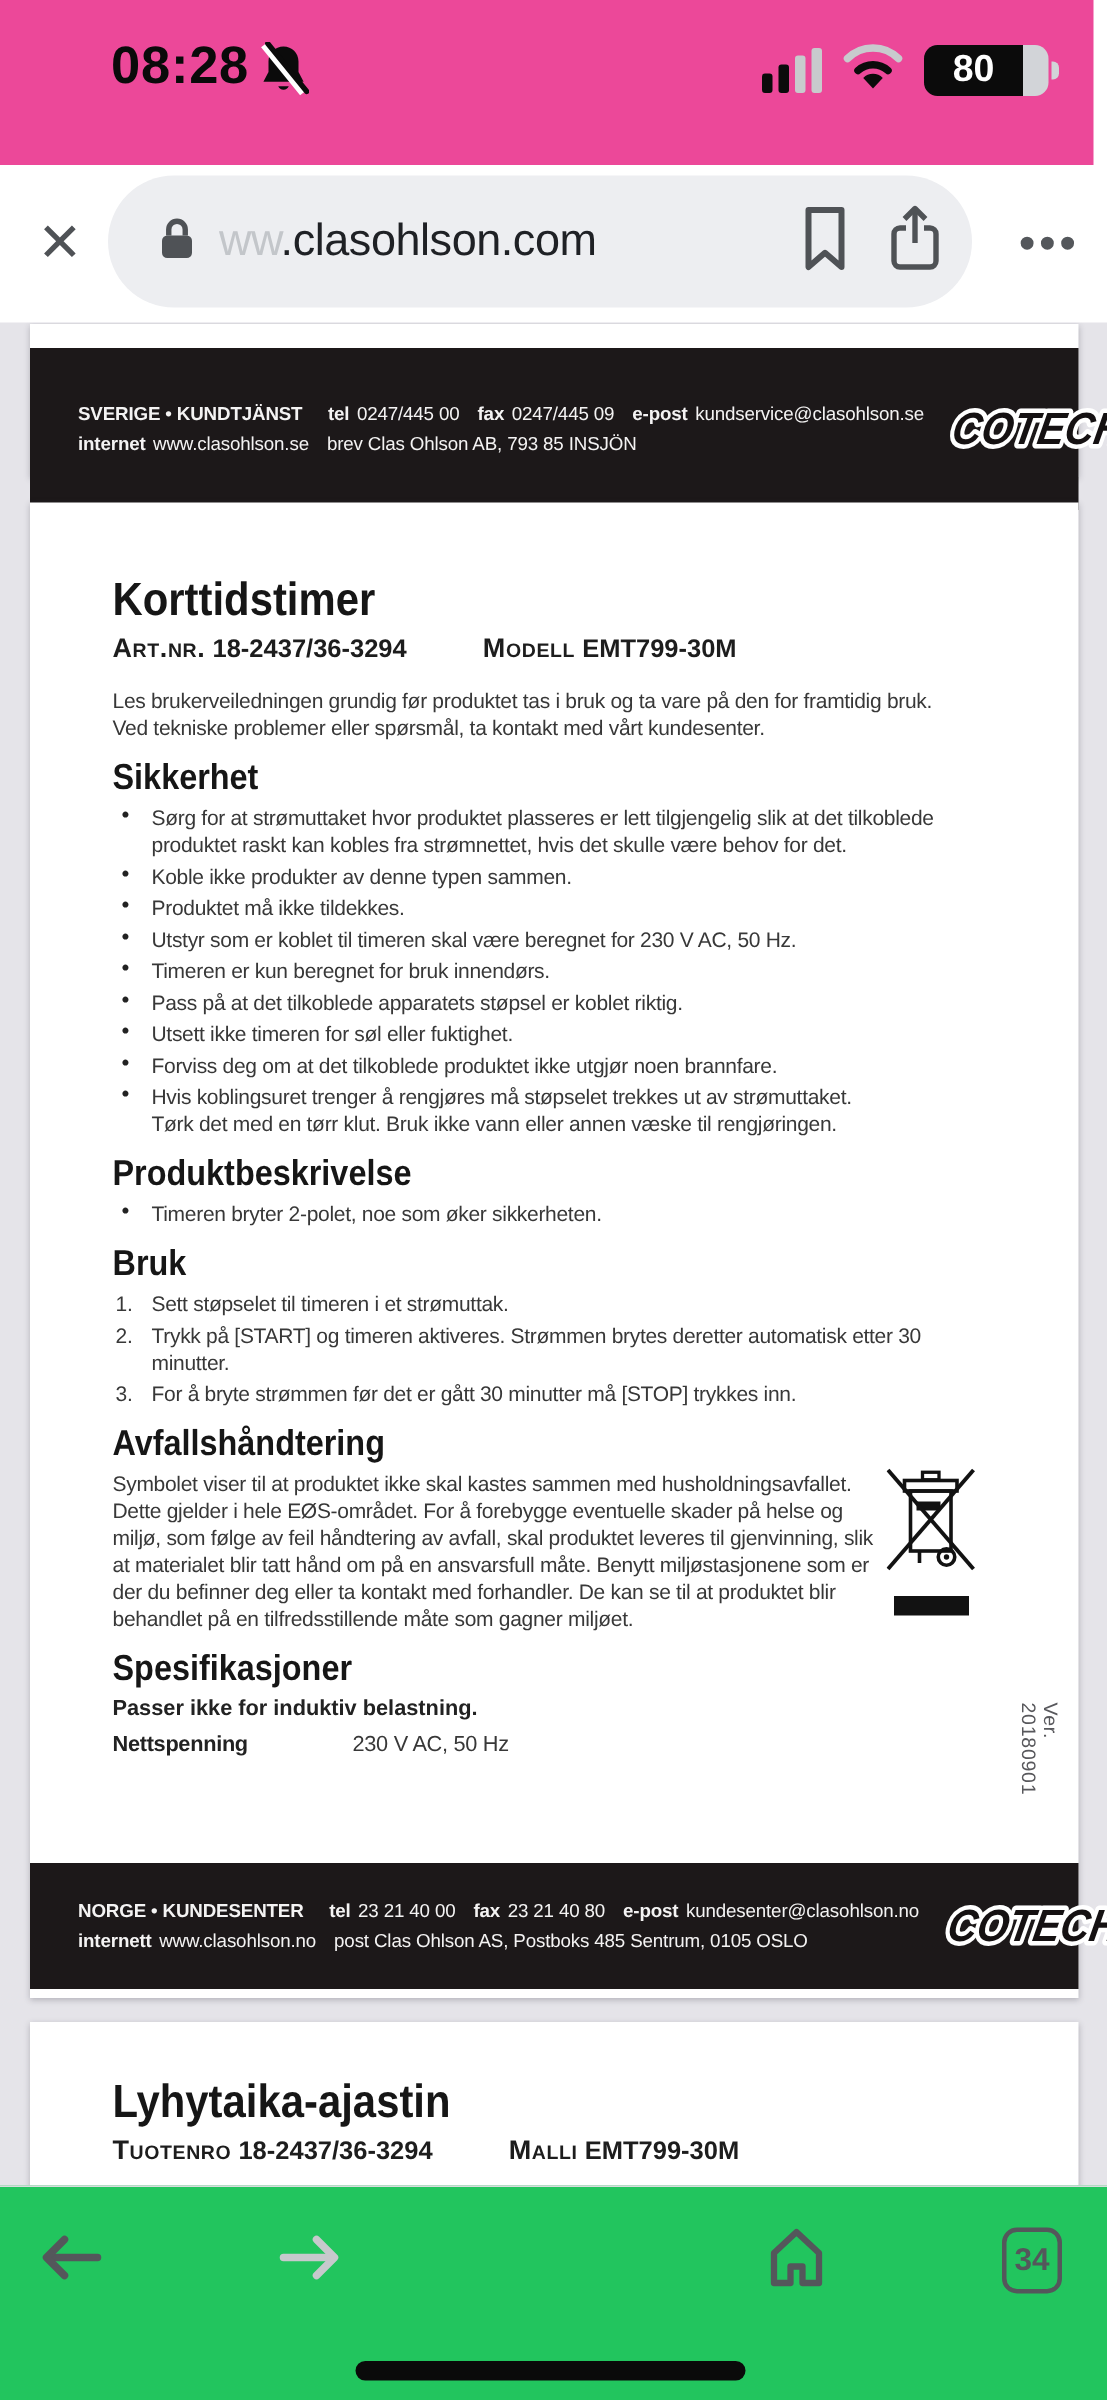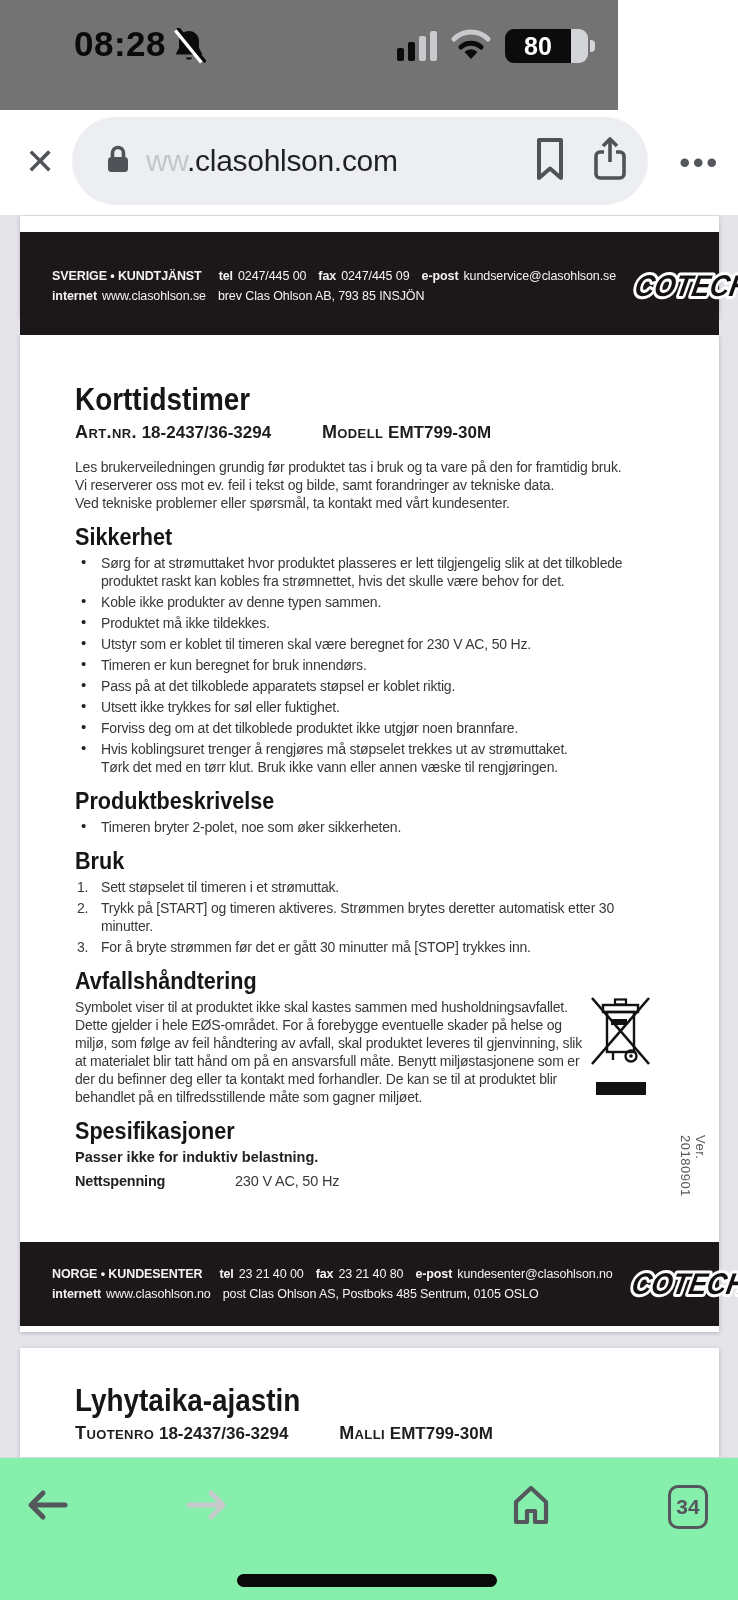--- a/index.html
+++ b/index.html
@@ -1,20 +1,20 @@
 <!DOCTYPE html>
 <html><head>
 <meta charset="utf-8">
 <style>
   html,body{margin:0;padding:0;background:#fff;}
   .screen{position:relative;width:738px;height:1600px;overflow:hidden;background:#fff;
           font-family:"Liberation Sans","DejaVu Sans",sans-serif;-webkit-font-smoothing:antialiased;}
 
   
-  .statusbar{position:absolute;top:0;left:0;width:618px;height:110px;background:#737373;}
+  .statusbar{position:absolute;top:0;left:0;width:729px;height:110px;background:#ec4899;}
   .time{position:absolute;left:74px;top:24px;font-size:35px;font-weight:700;color:#0a0a0a;letter-spacing:.5px;}
   .bell{position:absolute;left:172px;top:28px;}
   .status-right{position:absolute;right:23px;top:28px;display:flex;align-items:center;gap:13px;}
   .sigbars{display:flex;align-items:flex-end;gap:4px;height:30px;}
   .sigbars i{display:block;width:7px;border-radius:2px;}
   .battery{position:relative;width:90px;height:34px;}
   .batt-body{position:absolute;left:0;top:0;width:83px;height:34px;border-radius:9px;
              background:linear-gradient(to right,#0b0b0b 0 66px,#d2d4d8 66px 100%);}
   .batt-num{position:absolute;left:0;top:0;width:66px;height:34px;display:flex;align-items:center;justify-content:center;
             color:#fff;font-size:25px;font-weight:700;}
@@ -72,21 +72,21 @@
   .spec-label{width:160px;font-weight:700;color:#222;flex:0 0 auto;}
   .spec-value{white-space:pre-line;}
   .version{position:absolute;top:800px;right:11px;writing-mode:vertical-rl;font-size:13px;color:#58585c;letter-spacing:.5px;}
   .page2 .band{position:absolute;left:0;bottom:6px;width:100%;height:84px;}
 
   
   .page3{top:1133px;height:210px;}
   .p3content{padding:36px 64px 0 55px;}
 
   
-  .navbar{position:absolute;top:1457px;left:0;width:738px;height:143px;background:#86efac;border-top:1px solid #d9dbde;box-sizing:border-box;z-index:5;}
+  .navbar{position:absolute;top:1457px;left:0;width:738px;height:143px;background:#22c55e;border-top:1px solid #d9dbde;box-sizing:border-box;z-index:5;}
   .nav-item{position:absolute;top:25px;width:44px;height:44px;display:flex;align-items:center;justify-content:center;}
   .tab-counter{position:absolute;left:668px;top:27px;width:34px;height:38px;border:3px solid #54575b;border-radius:10px;
                display:flex;align-items:center;justify-content:center;font-size:21px;font-weight:700;color:#54575b;}
   .home-indicator{position:absolute;left:237px;top:116px;width:260px;height:13px;border-radius:7px;background:#0a0a0a;}
 </style>
 </head>
 <body>
 
 <div class="screen">
 
@@ -171,33 +171,32 @@
 
     <div class="page page2">
       <div class="p2content">
         <h1 class="doc-title"><span class="squeeze">Korttidstimer</span></h1>
         <div class="artline">
           <span class="pair1"><span class="sc">Art.nr.</span> <span>18-2437/36-3294</span></span>
           <span><span class="sc">Modell</span> <span>EMT799-30M</span></span>
         </div>
         <div class="intro">
             <div>Les brukerveiledningen grundig før produktet tas i bruk og ta vare på den for framtidig bruk.</div>
-            <div>Vi reserverer oss mot ev. feil i tekst og bilde, samt forandringer av tekniske data.</div>
             <div>Ved tekniske problemer eller spørsmål, ta kontakt med vårt kundesenter.</div>
           </div>
 
         <h2 class="sect"><span class="squeeze">Sikkerhet</span></h2>
         <ul class="blist">
             <li>Sørg for at strømuttaket hvor produktet plasseres er lett tilgjengelig slik at det tilkoblede produktet raskt kan kobles fra strømnettet, hvis det skulle være behov for det.</li>
             <li>Koble ikke produkter av denne typen sammen.</li>
             <li>Produktet må ikke tildekkes.</li>
             <li>Utstyr som er koblet til timeren skal være beregnet for 230 V AC, 50 Hz.</li>
             <li>Timeren er kun beregnet for bruk innendørs.</li>
             <li>Pass på at det tilkoblede apparatets støpsel er koblet riktig.</li>
-            <li>Utsett ikke trykkes for søl eller fuktighet.</li>
+            <li>Utsett ikke timeren for søl eller fuktighet.</li>
             <li>Forviss deg om at det tilkoblede produktet ikke utgjør noen brannfare.</li>
             <li>Hvis koblingsuret trenger å rengjøres må støpselet trekkes ut av strømuttaket.
 Tørk det med en tørr klut. Bruk ikke vann eller annen væske til rengjøringen.</li>
           </ul>
 
         <h2 class="sect"><span class="squeeze">Produktbeskrivelse</span></h2>
         <ul class="blist">
             <li>Timeren bryter 2-polet, noe som øker sikkerheten.</li>
           </ul>
 

